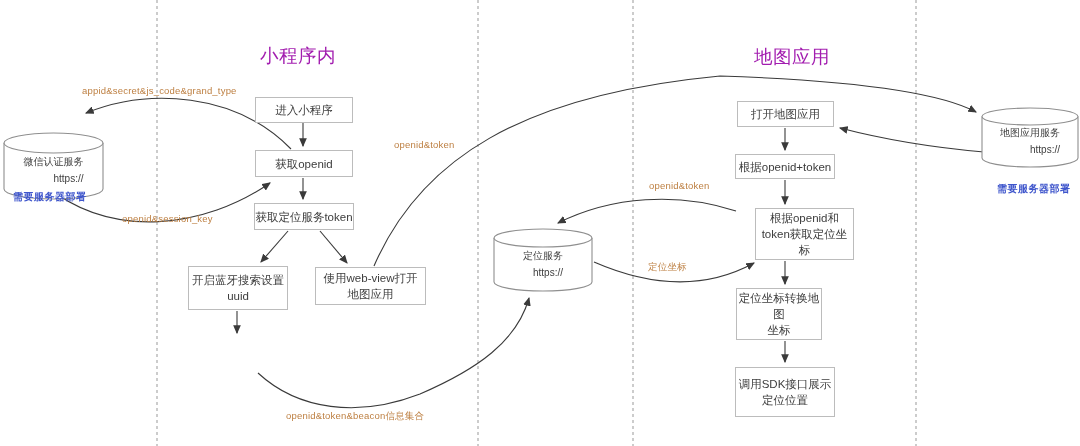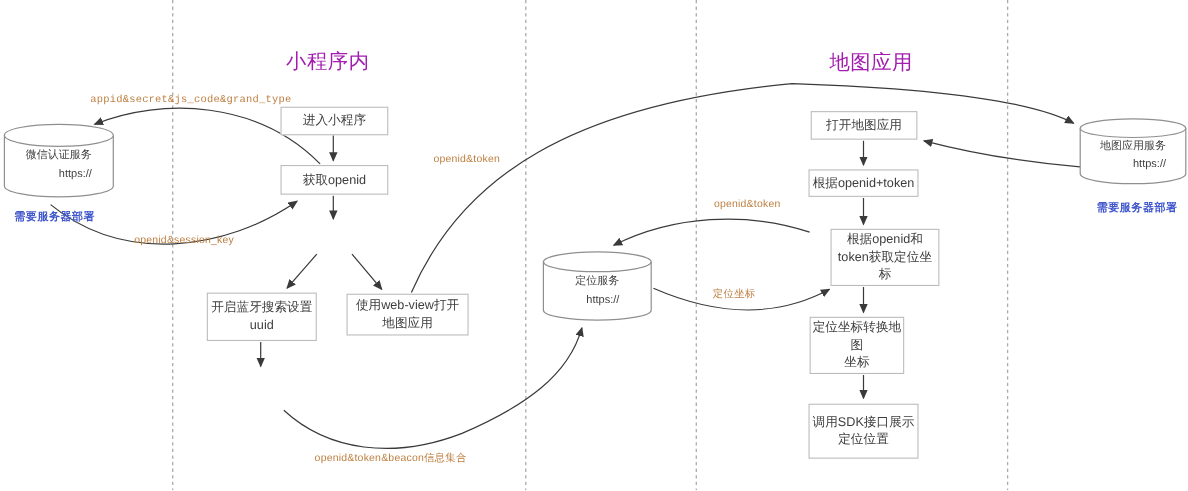--- a/index.html
+++ b/index.html
@@ -86,35 +86,36 @@
     <path class="flow" marker-end="url(#arw)" d="M736,211 C678,192 612,196 558,223"></path>
     <path class="flow" marker-end="url(#arw)" d="M594,262 C656,289 710,287 754,263"></path>
     <path class="flow" marker-end="url(#arw)" d="M258,373 C298,410 358,418 420,394 C478,369 517,341 529,298"></path>
   </svg>
 
   <div class="section-title" style="left:260px;top:43px;">小程序内</div>
   <div class="section-title" style="left:754px;top:44px;">地图应用</div>
 
   <div class="box" style="left:255px;top:97px;width:98px;height:26px;">进入小程序</div>
   <div class="box" style="left:255px;top:150px;width:98px;height:27px;">获取openid</div>
+  <div class="box" style="left:254px;top:203px;width:100px;height:27px;">获取定位服务token</div>
   <div class="box" style="left:188px;top:266px;width:100px;height:44px;">开启蓝牙搜索设置
 uuid</div>
   <div class="box" style="left:315px;top:267px;width:111px;height:38px;">使用web-view打开
 地图应用</div>
 
   <div class="box" style="left:737px;top:101px;width:97px;height:26px;">打开地图应用</div>
   <div class="box" style="left:735px;top:154px;width:100px;height:25px;">根据openid+token</div>
   <div class="box" style="left:736px;top:208px;width:99px;height:52px;margin-left:19px;">根据openid和
 token获取定位坐标</div>
   <div class="box" style="left:736px;top:288px;width:86px;height:52px;">定位坐标转换地图
 坐标</div>
   <div class="box" style="left:735px;top:367px;width:100px;height:50px;">调用SDK接口展示
 定位位置</div>
 
-  <div class="cylinder" style="left:3px;top:112px;width:101px;height:68px;">
+  <div class="cylinder" style="left:3px;top:132px;width:101px;height:68px;">
     <svg width="101" height="68" viewBox="0 0 101 68">
       <path class="cyl-shape" d="M1,11 L1,57 A49.5,10 0 0 0 100,57 L100,11"></path>
       <ellipse class="cyl-shape" cx="50.5" cy="11" rx="49.5" ry="10"></ellipse>
     </svg>
     <div class="cyl-text">微信认证服务
 https://</div>
   </div>
 
   <div class="cylinder" style="left:493px;top:228px;width:100px;height:64px;">
     <svg width="100" height="64" viewBox="0 0 100 64">
@@ -130,20 +131,20 @@
       <path class="cyl-shape" d="M1,9.5 L1,51 A48,9 0 0 0 97,51 L97,9.5"></path>
       <ellipse class="cyl-shape" cx="49" cy="9.5" rx="48" ry="8.5"></ellipse>
     </svg>
     <div class="cyl-text">地图应用服务
 https://</div>
   </div>
 
   <div class="deploy-note" style="left:13px;top:190px;">需要服务器部署</div>
   <div class="deploy-note" style="left:997px;top:182px;">需要服务器部署</div>
 
-  <div class="edge-label" style="left:82px;top:85px;font-family:Liberation Mono, monospace;">appid&amp;secret&amp;js_code&amp;grand_type</div>
+  <div class="edge-label" style="left:82px;top:85px;">appid&amp;secret&amp;js_code&amp;grand_type</div>
   <div class="edge-label" style="left:122px;top:213px;">openid&amp;session_key</div>
   <div class="edge-label" style="left:394px;top:139px;">openid&amp;token</div>
   <div class="edge-label" style="left:649px;top:180px;">openid&amp;token</div>
   <div class="edge-label" style="left:648px;top:261px;">定位坐标</div>
   <div class="edge-label" style="left:286px;top:410px;">openid&amp;token&amp;beacon信息集合</div>
 
 </div>
 
 </body></html>

